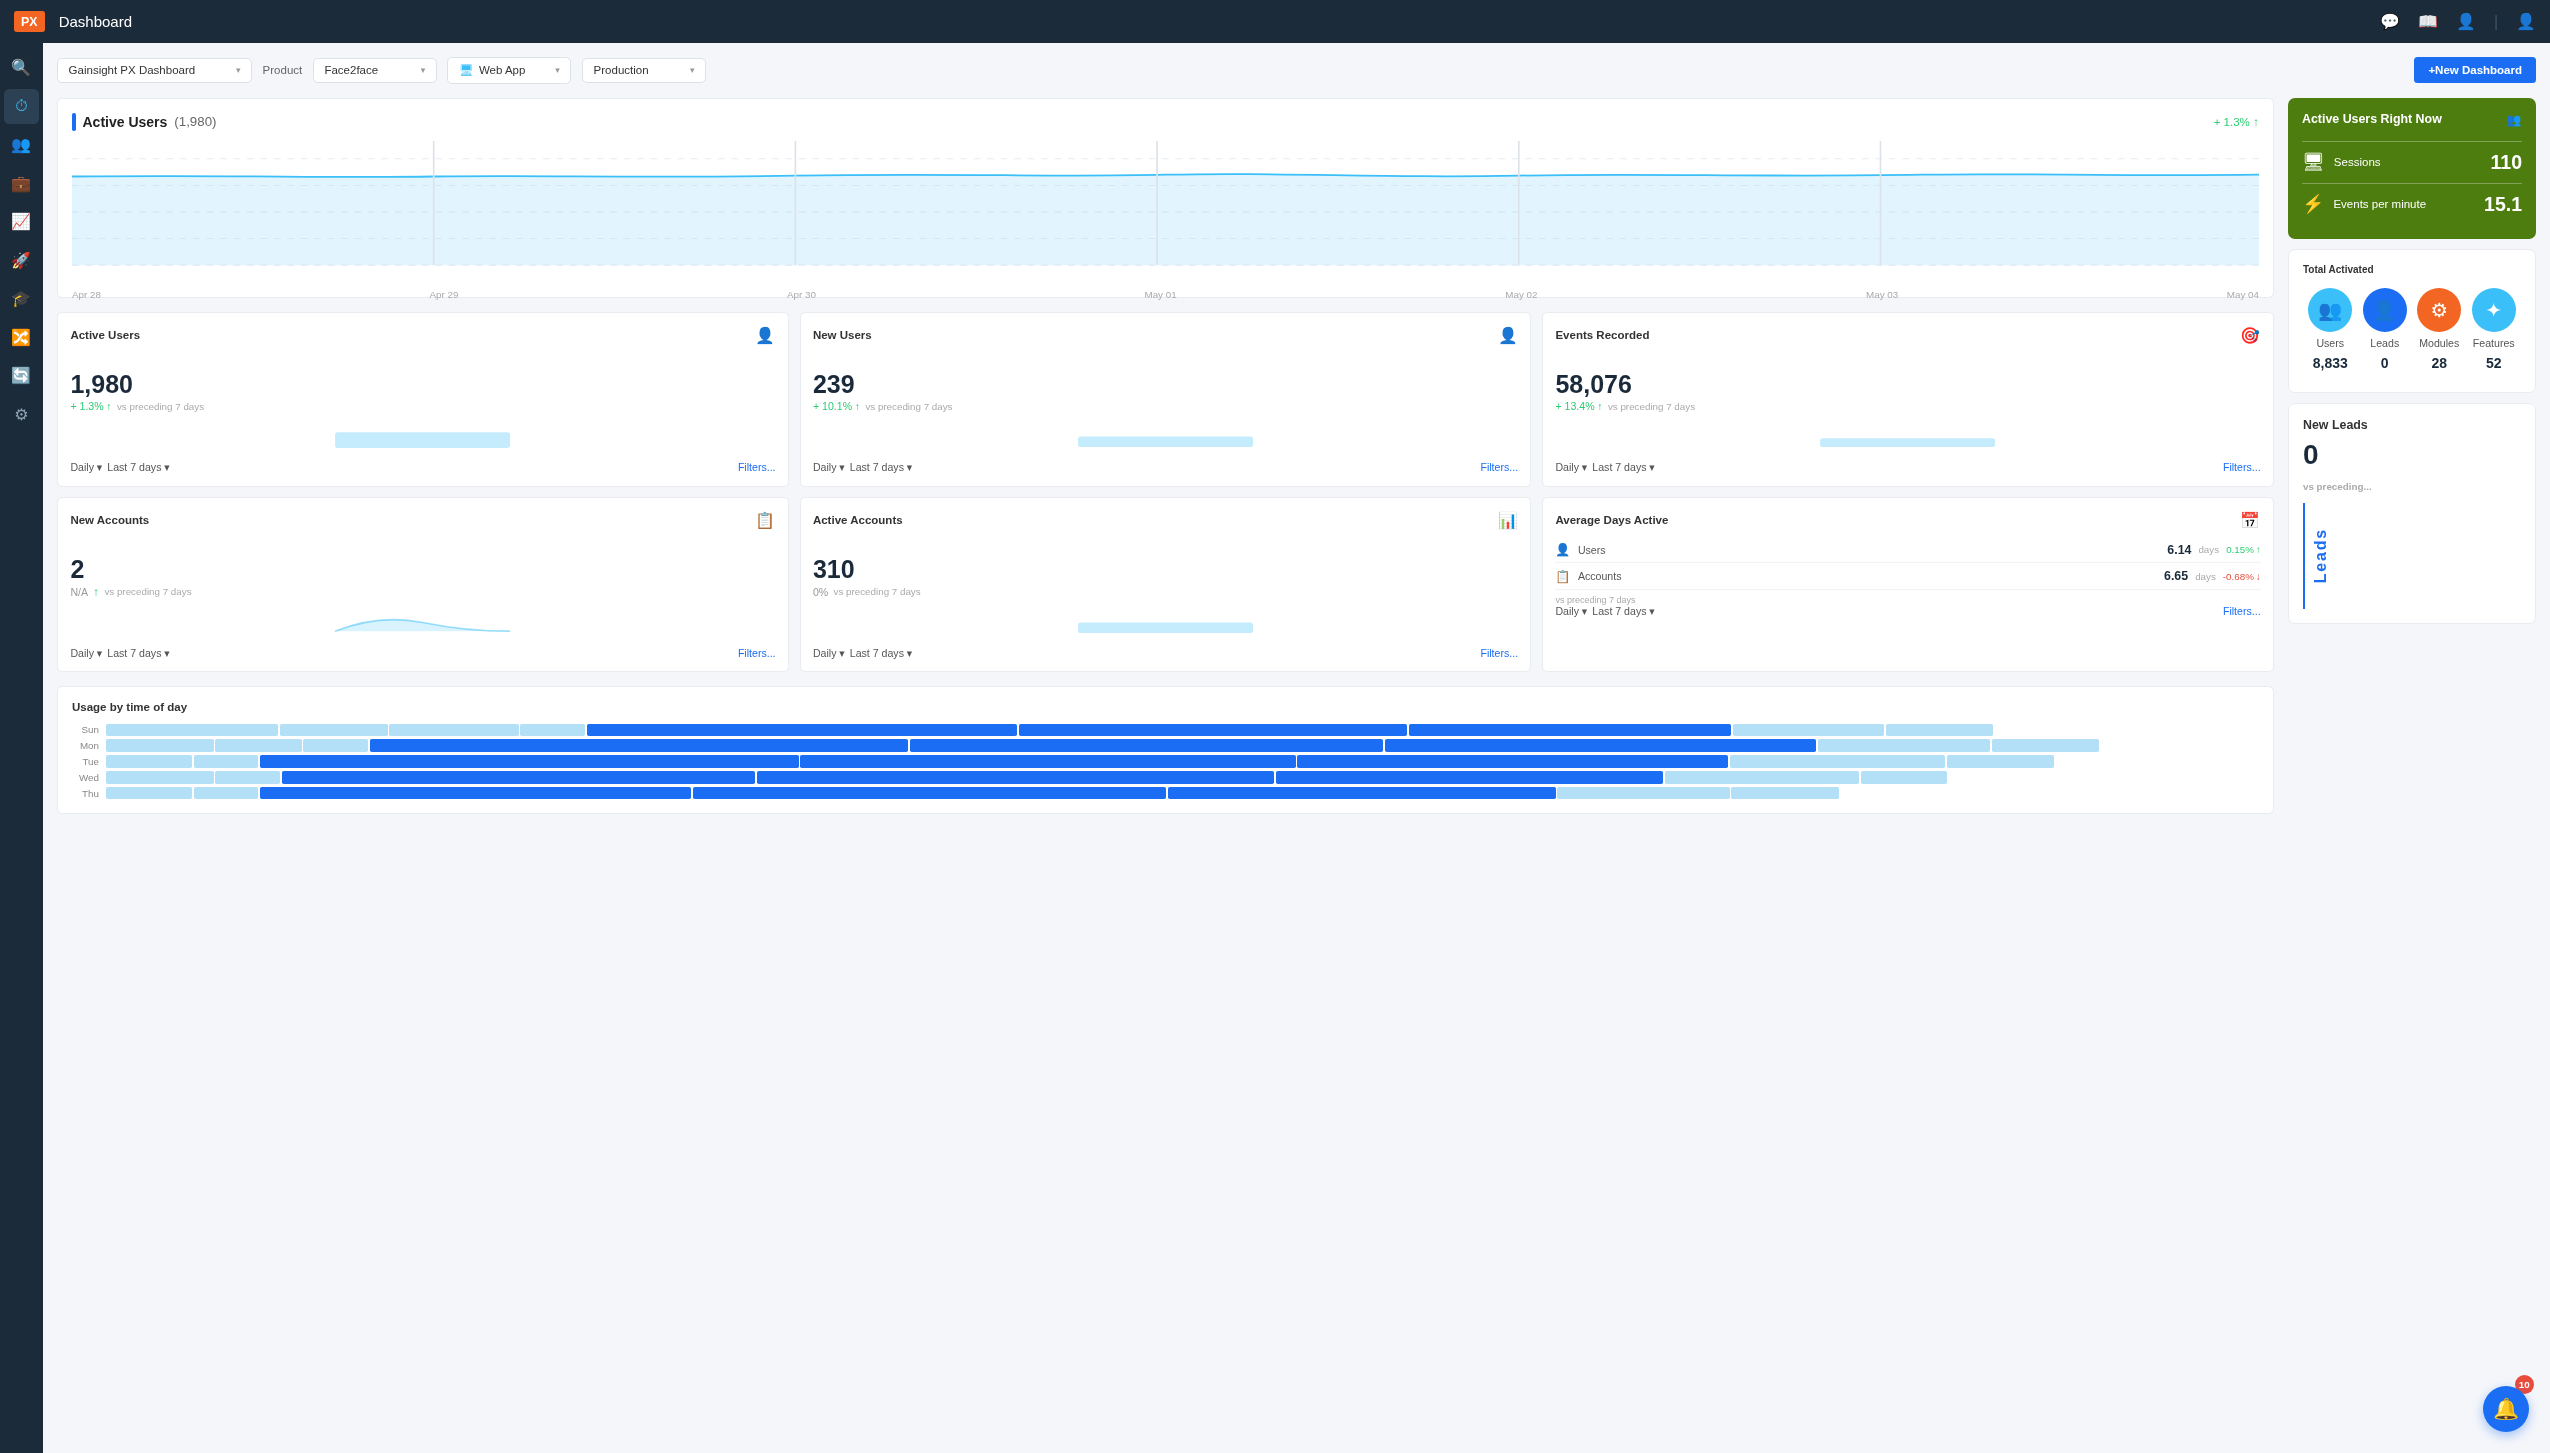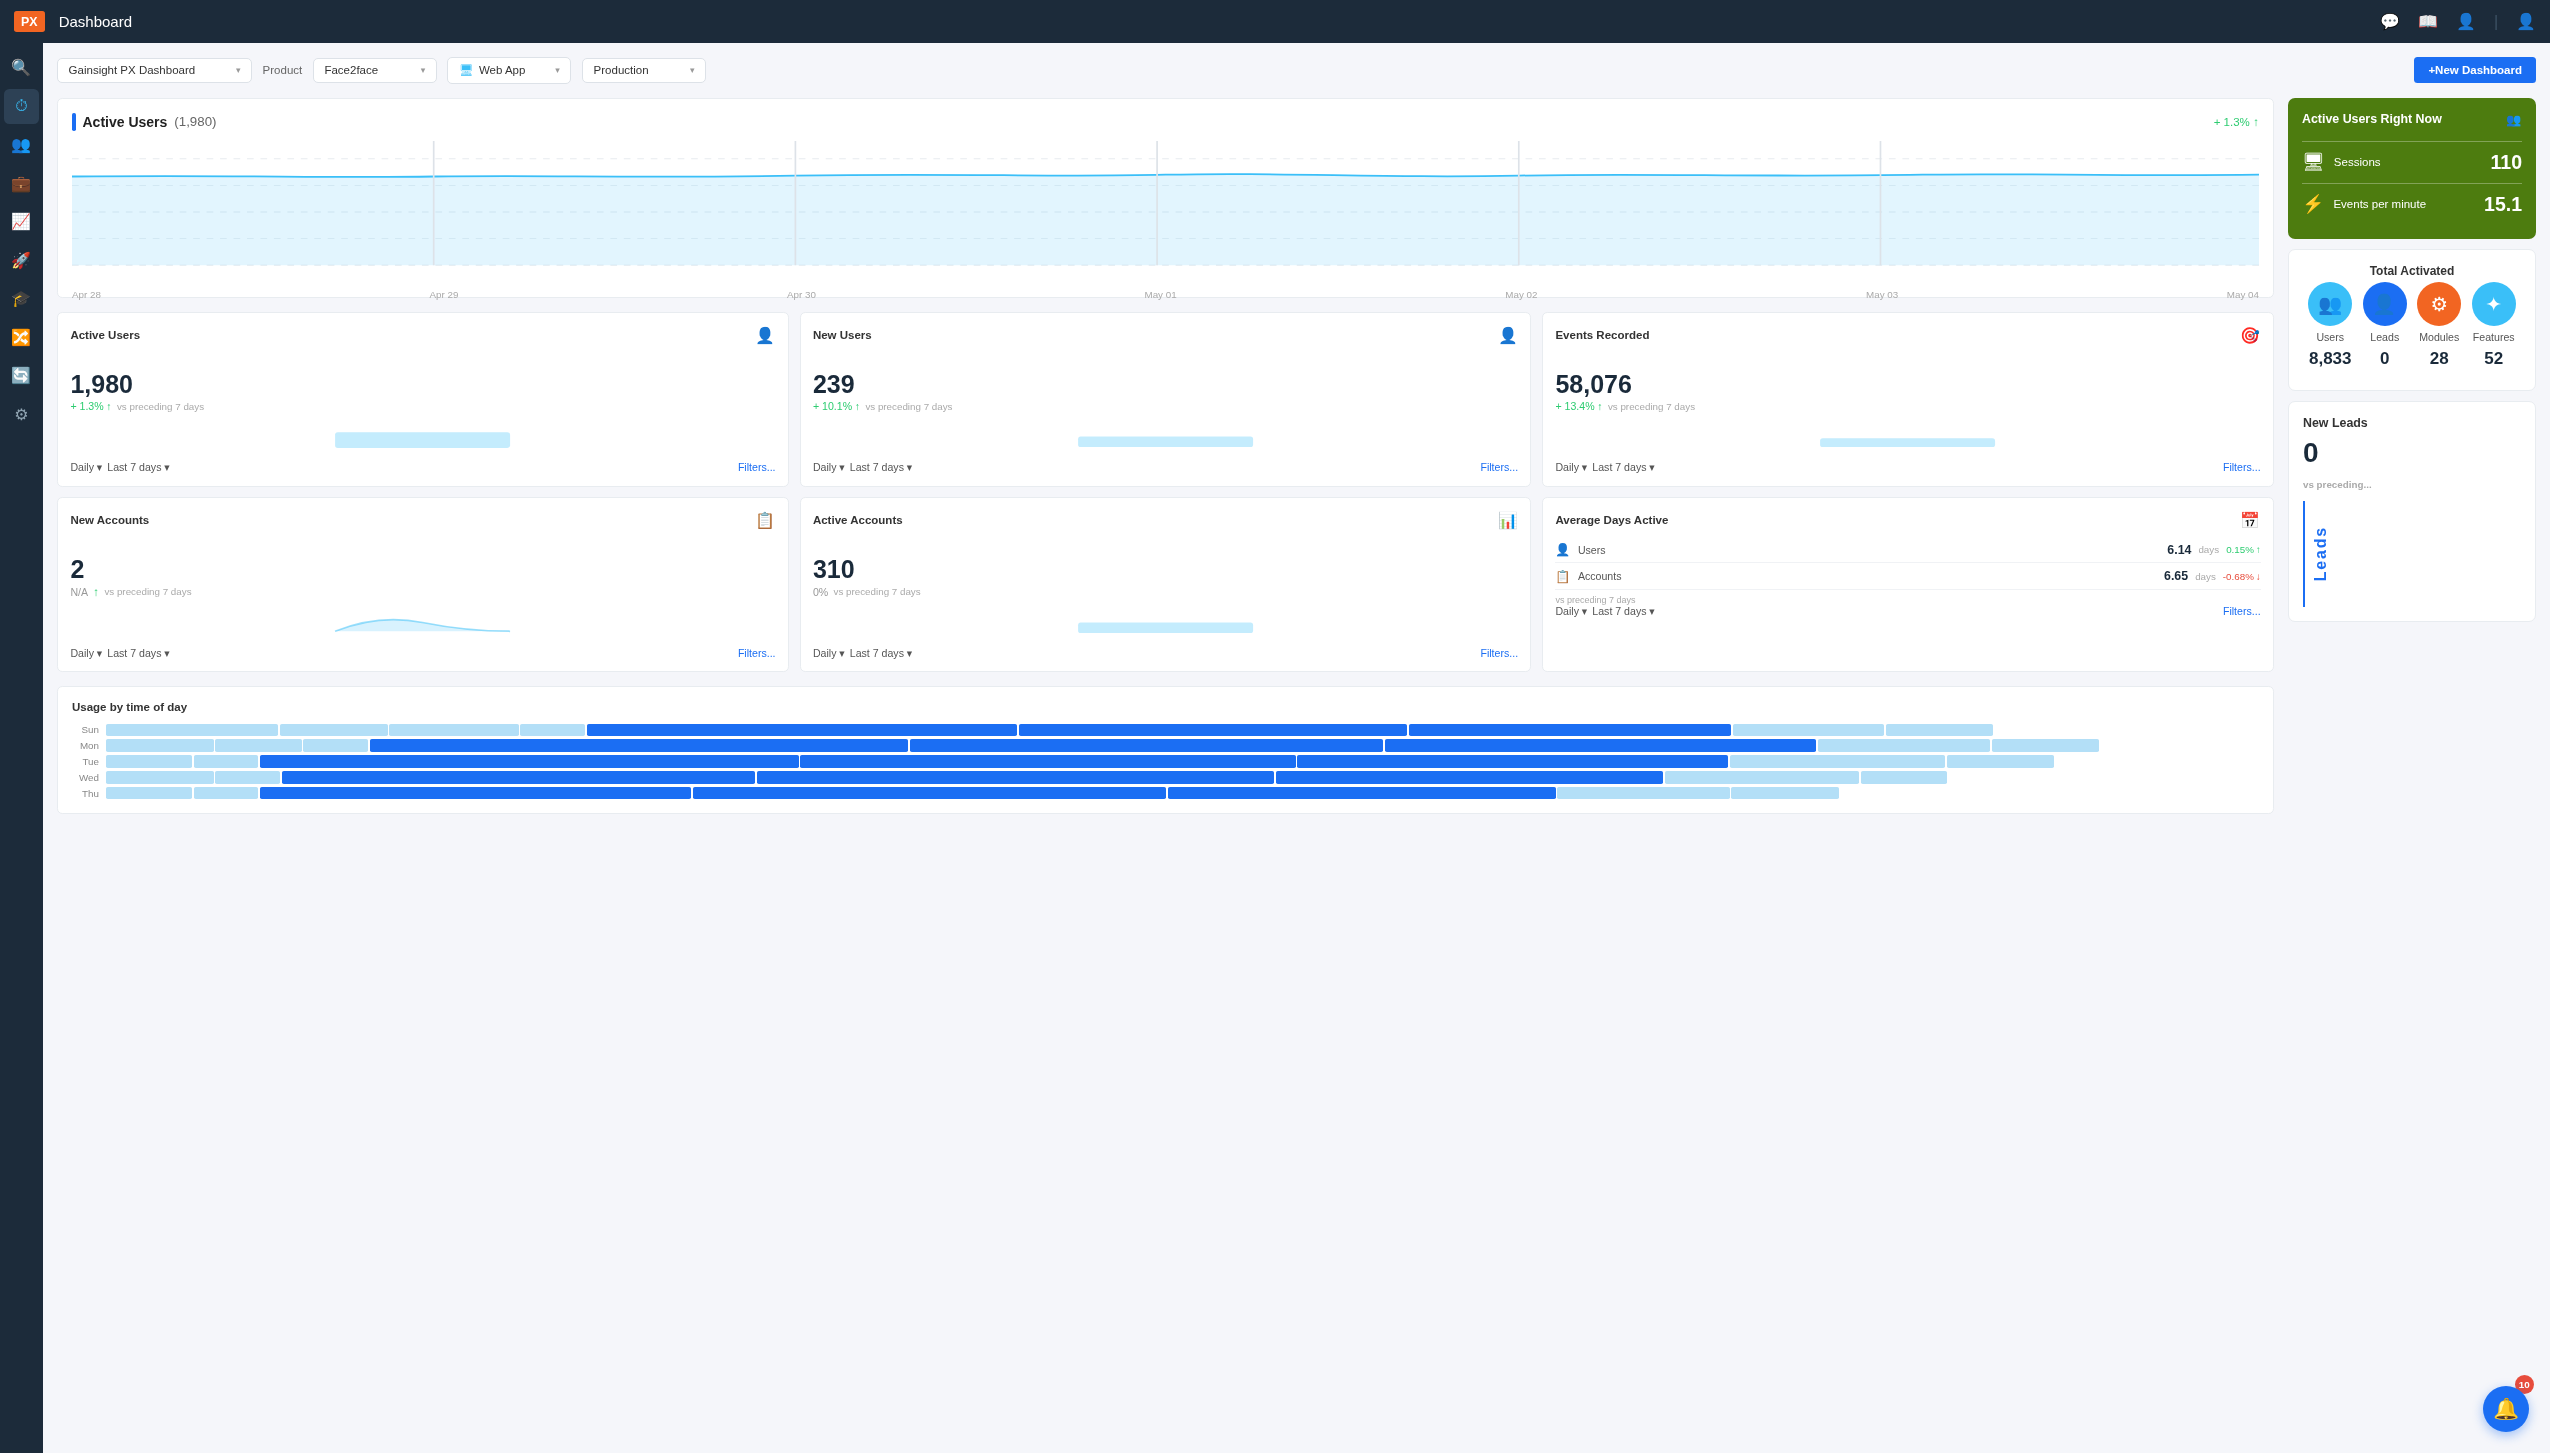--- a/index.html
+++ b/index.html
@@ -256,31 +256,31 @@
     .active-now-row-val { font-size: 19.5px; font-weight: 700; }
     .active-now-icon { font-size: 18px; }
 
     
     .total-act-card {
       background: white;
       border-radius: 7px;
       padding: 14px;
       border: 0.9px solid #e8ecf0;
     }
-    .total-act-title { font-size: 12px; font-weight: 600; text-align: center; margin-bottom: 4px; }
+    .total-act-title { font-size: 10px; font-weight: 600; margin-bottom: 13px; }
     .act-icons-row { display: flex; justify-content: space-around; margin-bottom: 7px; }
     .act-icon-item { display: flex; flex-direction: column; align-items: center; gap: 5.3px; }
     .act-icon-circle {
       width: 44px; height: 44px;
       border-radius: 50%;
       display: flex; align-items: center; justify-content: center;
       font-size: 19.5px; color: white;
     }
     .act-icon-label { font-size: 10.6px; color: #555; }
-    .act-icon-val { font-size: 17px; font-weight: 700; color: #1a2a3a; }
+    .act-icon-val { font-size: 14px; font-weight: 700; color: #1a2a3a; }
 
     
     .leads-card {
       background: white;
       border-radius: 7px;
       padding: 14px;
       border: 0.9px solid #e8ecf0;
     }
     .leads-title { font-size: 12.4px; font-weight: 600; margin-bottom: 7px; }
     .leads-val { font-size: 28px; font-weight: 700; color: #1a2a3a; }

